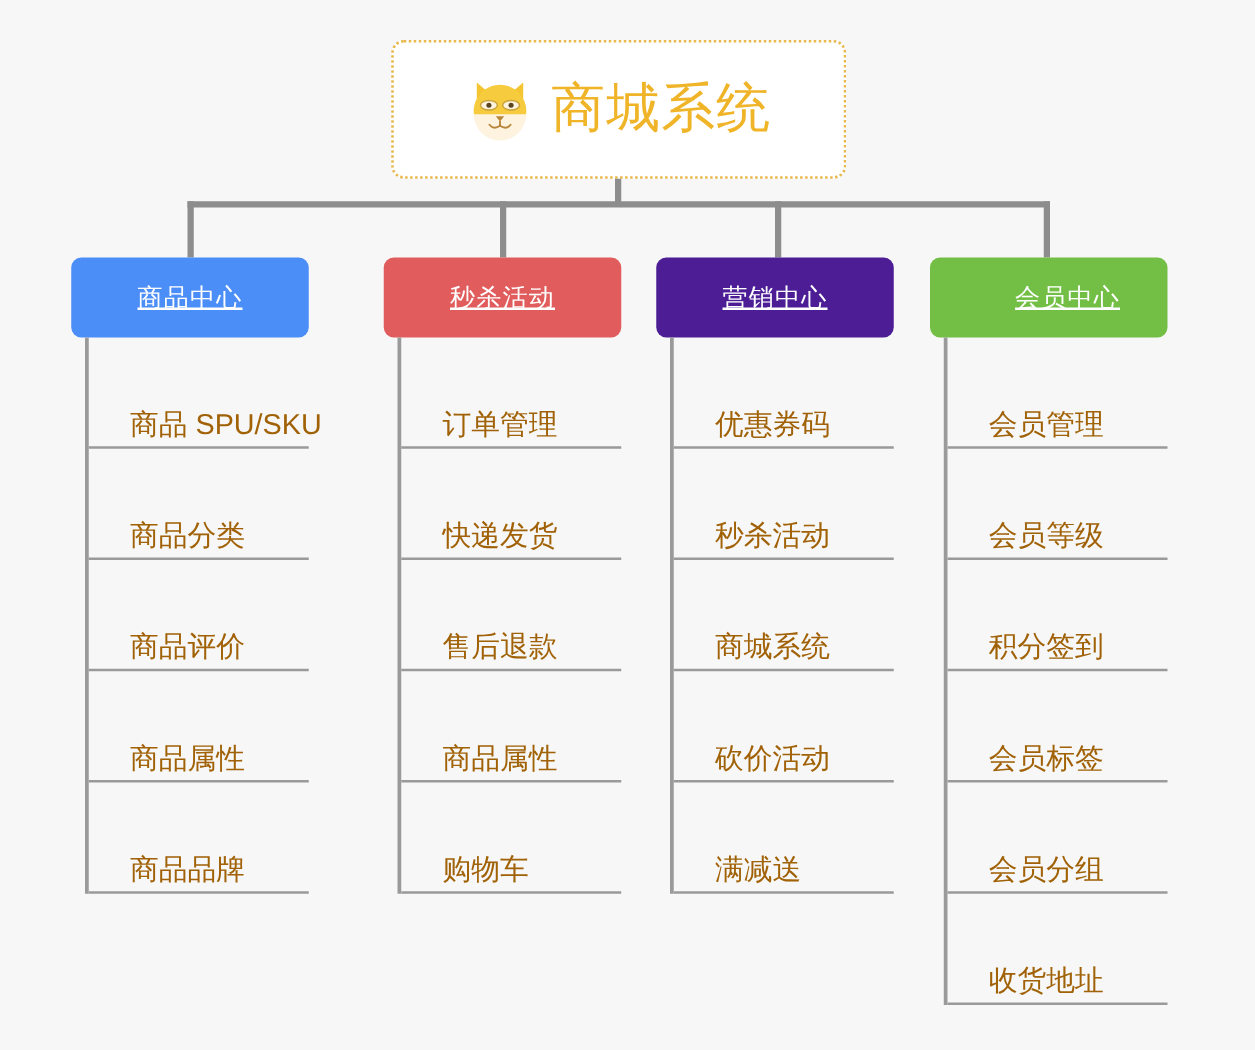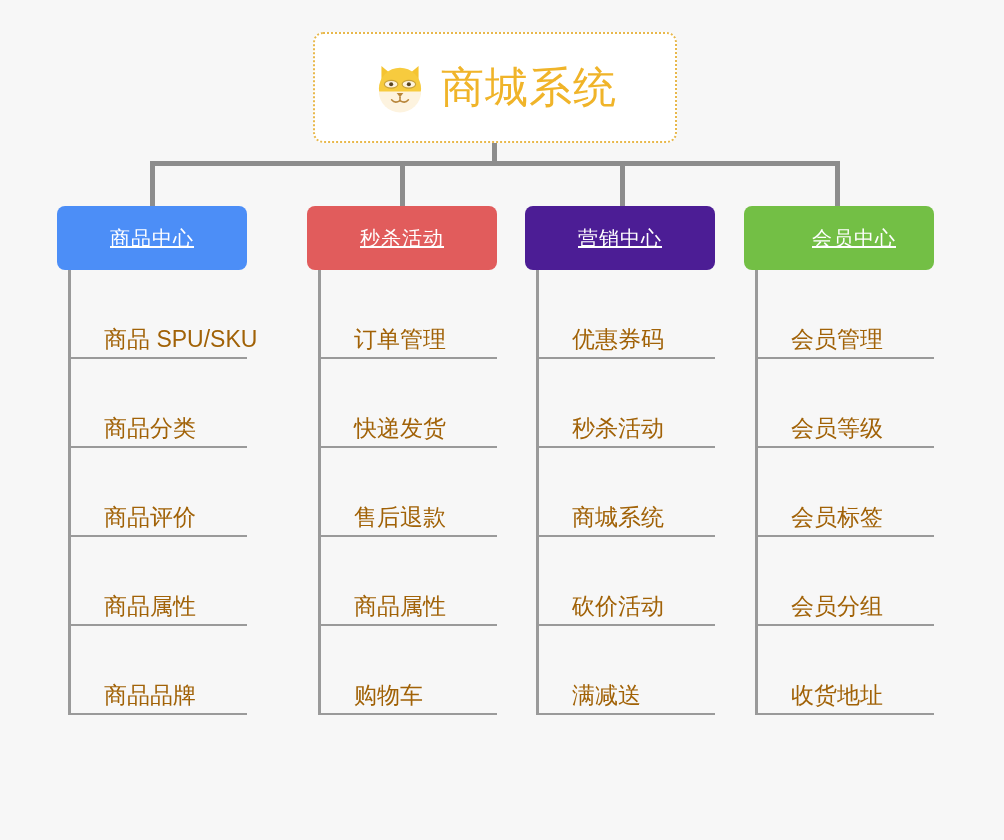--- a/index.html
+++ b/index.html
@@ -234,20 +234,23 @@
       <span>会员中心</span>
     </div>
     <ul class="leaf-list">
       <li class="leaf-item">
           <span class="leaf-label">会员管理</span>
         </li>
       <li class="leaf-item">
           <span class="leaf-label">会员等级</span>
         </li>
       <li class="leaf-item">
+          <span class="leaf-label">积分签到</span>
+        </li>
+      <li class="leaf-item">
           <span class="leaf-label">会员标签</span>
         </li>
       <li class="leaf-item">
           <span class="leaf-label">会员分组</span>
         </li>
       <li class="leaf-item">
           <span class="leaf-label">收货地址</span>
         </li>
     </ul>
   </div>

